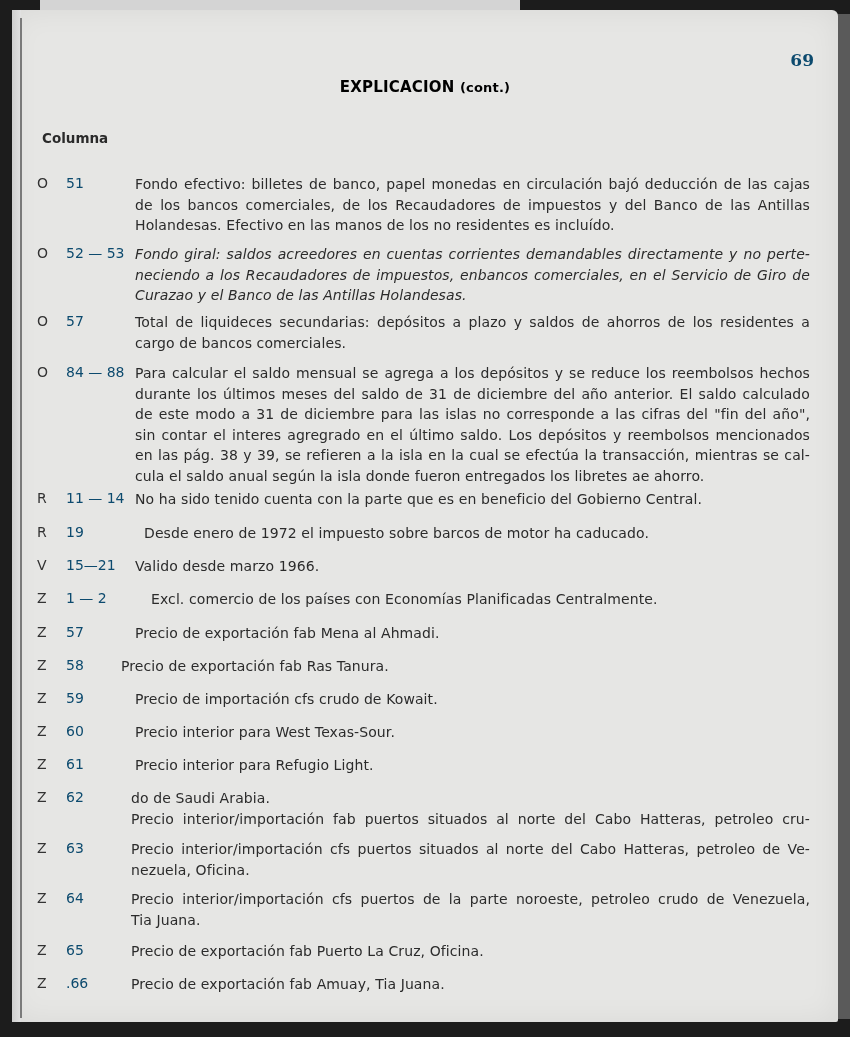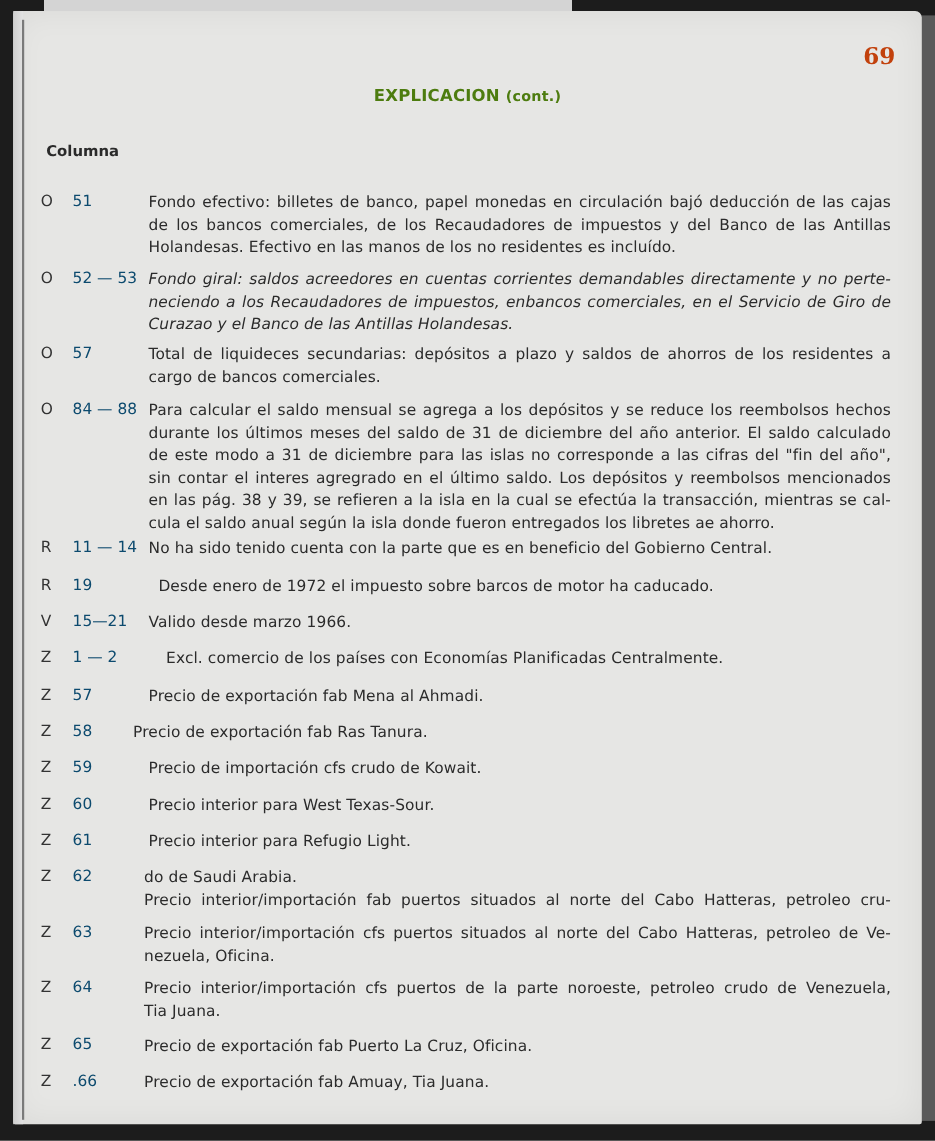--- a/index.html
+++ b/index.html
@@ -25,27 +25,27 @@
   }
   .gutter-line {
     position: absolute; left: 8px; top: 8px; width: 2px; height: 1000px;
     background: #7a7a7a;
   }
   .gutter-shade {
     position: absolute; left: 0; top: 0; width: 9px; height: 1012px;
     background: linear-gradient(to right, #cfcfcf, #e2e2e2);
   }
   .page-number {
-    position: absolute; right: 24px; top: 28px;
+    position: absolute; right: 24px; top: 40px;
     font-family: "DejaVu Serif", serif; font-weight: bold;
-    font-size: 21px; color: #c2410c;
+    font-size: 17px; color: #0c4a6e;
   }
   .title {
     position: absolute; left: 0; width: 100%; top: 68px;
-    text-align: center; font-weight: bold; font-size: 15px; color: #4d7c0f;
+    text-align: center; font-weight: bold; font-size: 15px; color: #000000;
     letter-spacing: 0.2px;
   }
   .title .cont { font-size: 13px; }
   .col-label {
     position: absolute; left: 30px; top: 120px;
     font-weight: bold; font-size: 13.5px; color: #2a2a2a; text-align: right;
   }
   .entries { position: absolute; left: 0; top: 0; width: 100%; }
   .entry { position: absolute; left: 0; width: 100%; }
   .entry .letter {

